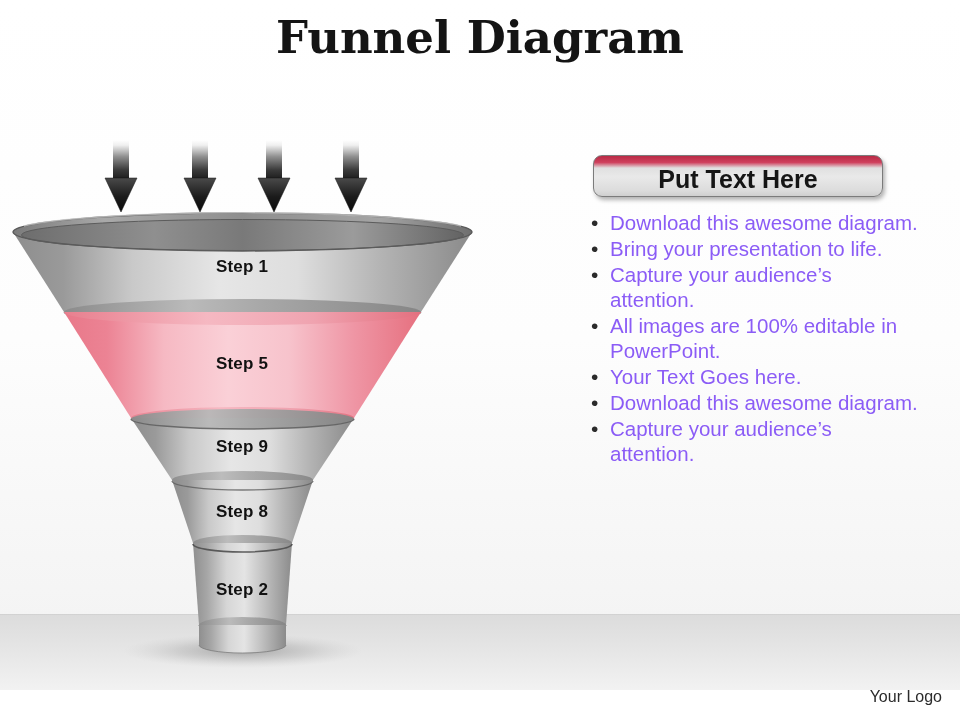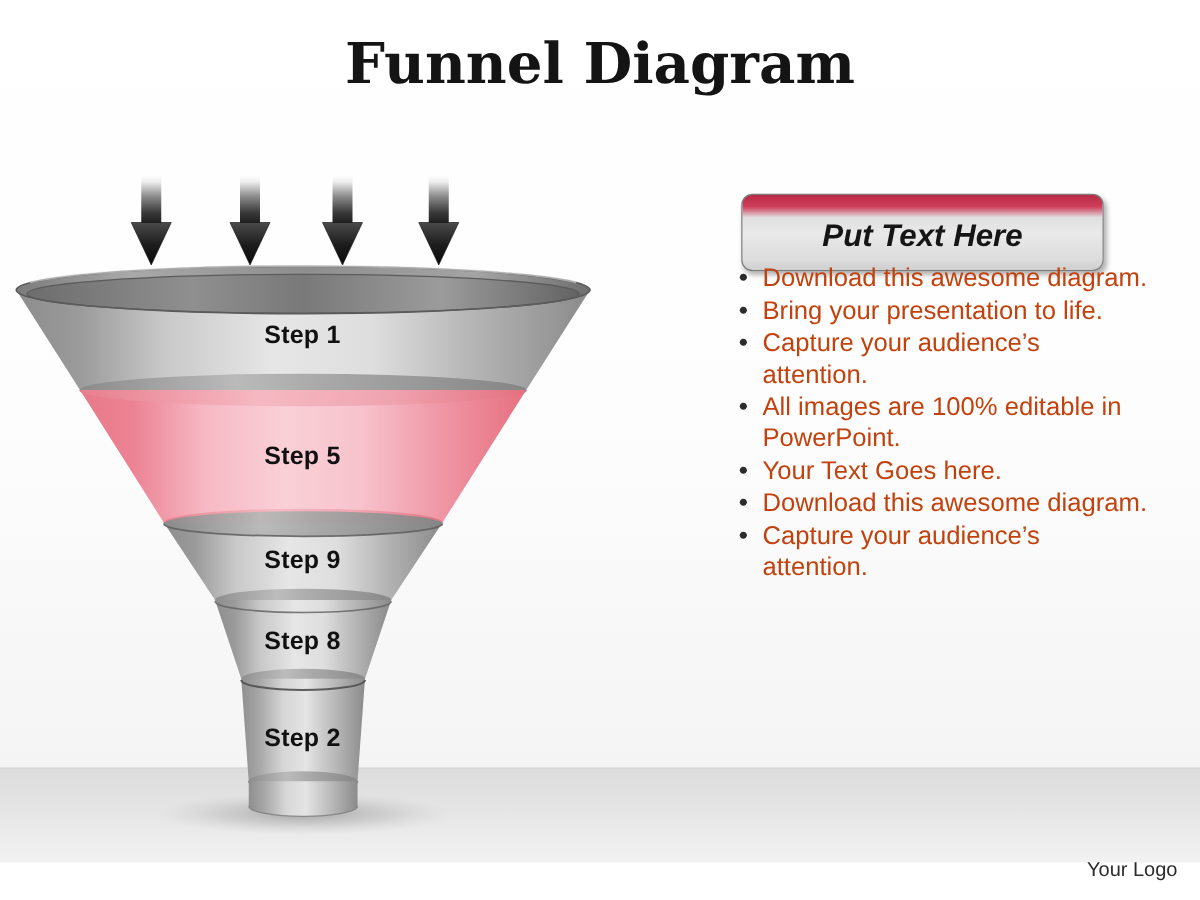--- a/index.html
+++ b/index.html
@@ -39,68 +39,67 @@
   .bg-bottom {
     position: absolute;
     left: 0; top: 690px;
     width: 960px; height: 30px;
     background: #ffffff;
   }
 
   
   .title {
     position: absolute;
-    left: 0; top: 24px;
+    left: 0; top: 11px;
     width: 960px;
     text-align: center;
     font-family: "DejaVu Serif", serif;
     font-weight: bold;
     font-size: 45px;
     letter-spacing: 0px;
     color: #141414;
     white-space: nowrap;
   }
 
   
   .arrows { position: absolute; left: 0; top: 0; width: 960px; height: 720px; pointer-events: none; }
 
   
   .funnel { position: absolute; left: 0; top: 0; width: 960px; height: 720px; }
 
   .step-label {
     position: absolute;
     font-family: "Liberation Sans", sans-serif;
     font-weight: bold;
-    font-size: 20px;
+    font-size: 17px;
     color: #111111;
     text-align: center;
     white-space: nowrap;
     letter-spacing: 0.2px;
   }
 
   
   .btn {
     position: absolute;
     left: 593px; top: 155px;
-    width: 290px; height: 62px;
+    width: 290px; height: 42px;
     border-radius: 9px;
     background: linear-gradient(180deg,
         #b92a45 0%,
         #cf405c 16%,
         #e0e0e0 30%,
         #e9e9e9 52%,
         #dcdcdc 86%,
         #cfcfcf 100%);
     border: 1px solid #7b7b7b;
     box-shadow: 2px 3px 4px rgba(0,0,0,0.30);
     box-sizing: border-box;
     display: flex;
     align-items: center;
     justify-content: center;
-    font-style: italic;
   }
   .btn-label {
     font-family: "Liberation Sans", sans-serif;
     font-weight: bold;
     font-size: 25px;
     color: #151515;
     margin-top: 6px;
     white-space: nowrap;
   }
 
@@ -122,21 +121,21 @@
     color: #2b2b2b;
     text-align: left;
     padding-left: 3px;
     box-sizing: border-box;
   }
   .bullet-text {
     flex: 1 1 auto;
     font-family: "Liberation Sans", sans-serif;
     font-size: 20.5px;
     line-height: 25px;
-    color: #c2410c;
+    color: #8b5cf6;
   }
 
   .logo {
     position: absolute;
     right: 18px; bottom: 14px;
     font-family: "Liberation Sans", sans-serif;
     font-size: 16px;
     color: #2b2b2b;
     white-space: nowrap;
     text-align: center;

